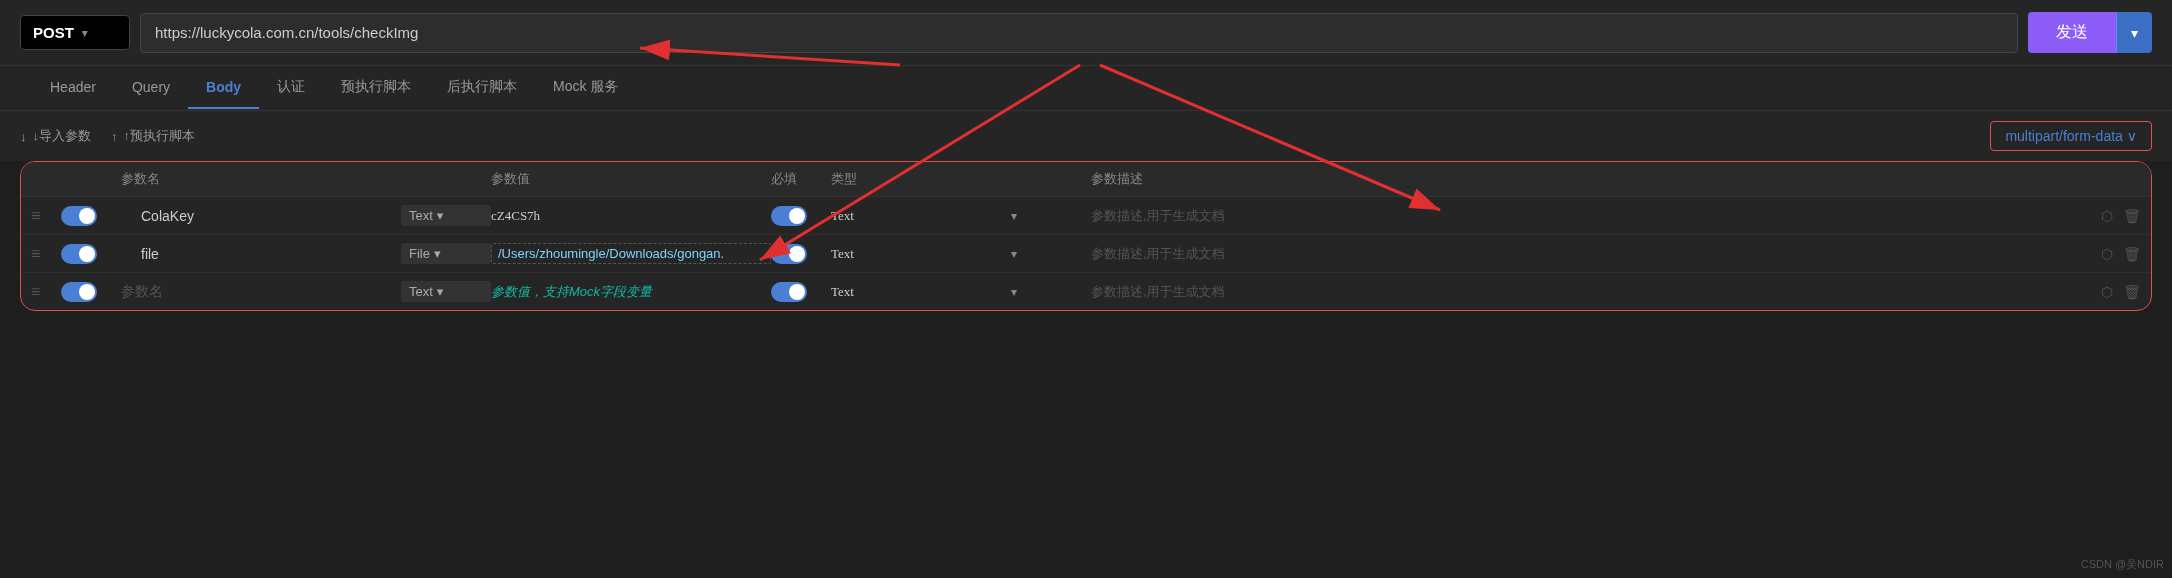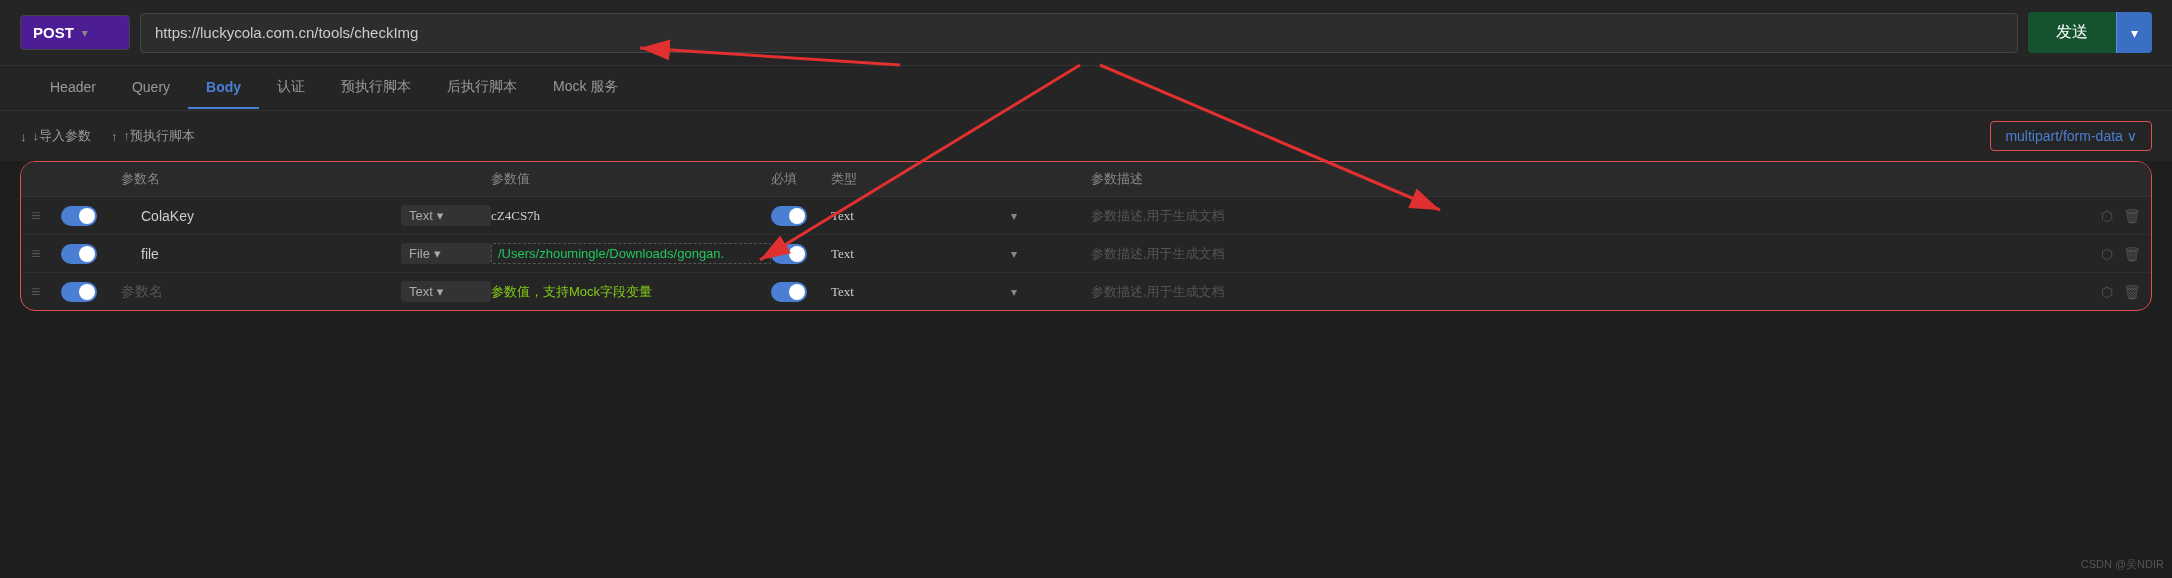--- a/index.html
+++ b/index.html
@@ -17,21 +17,21 @@
       align-items: center;
       padding: 12px 20px;
       background: #252525;
       gap: 10px;
       border-bottom: 1px solid #333;
     }
 
     .method-selector {
       display: flex;
       align-items: center;
-      background: #4c1d95;
+      background: #000000;
       border: 1px solid #444;
       border-radius: 4px;
       padding: 8px 12px;
       gap: 8px;
       cursor: pointer;
       min-width: 110px;
     }
 
     .method-label {
       color: #ffffff;
@@ -55,21 +55,21 @@
       height: 40px;
     }
 
     .send-btn-group {
       display: flex;
       border-radius: 4px;
       overflow: hidden;
     }
 
     .send-btn {
-      background: #14532d;
+      background: #8b5cf6;
       color: white;
       border: none;
       padding: 10px 28px;
       font-size: 16px;
       cursor: pointer;
       font-weight: 500;
     }
 
     .send-btn-arrow {
       background: #3a6fc4;
@@ -225,26 +225,27 @@
       cursor: pointer;
     }
 
     .param-value {
       color: #cccccc;
       font-size: 13px;
       font-family: Liberation Serif, serif;
     }
 
     .param-value-placeholder {
-      color: #84cc16;
-      font-size: 13px;
+      color: #14b8a6;
+      font-size: 13px;
+      font-style: italic;
     }
 
     .param-value-dashed {
-      color: #22c55e;
+      color: #7dd3fc;
       font-size: 13px;
       border: 1px dashed #555;
       padding: 2px 6px;
       border-radius: 2px;
     }
 
     .param-desc {
       color: #555;
       font-size: 13px;
     }

